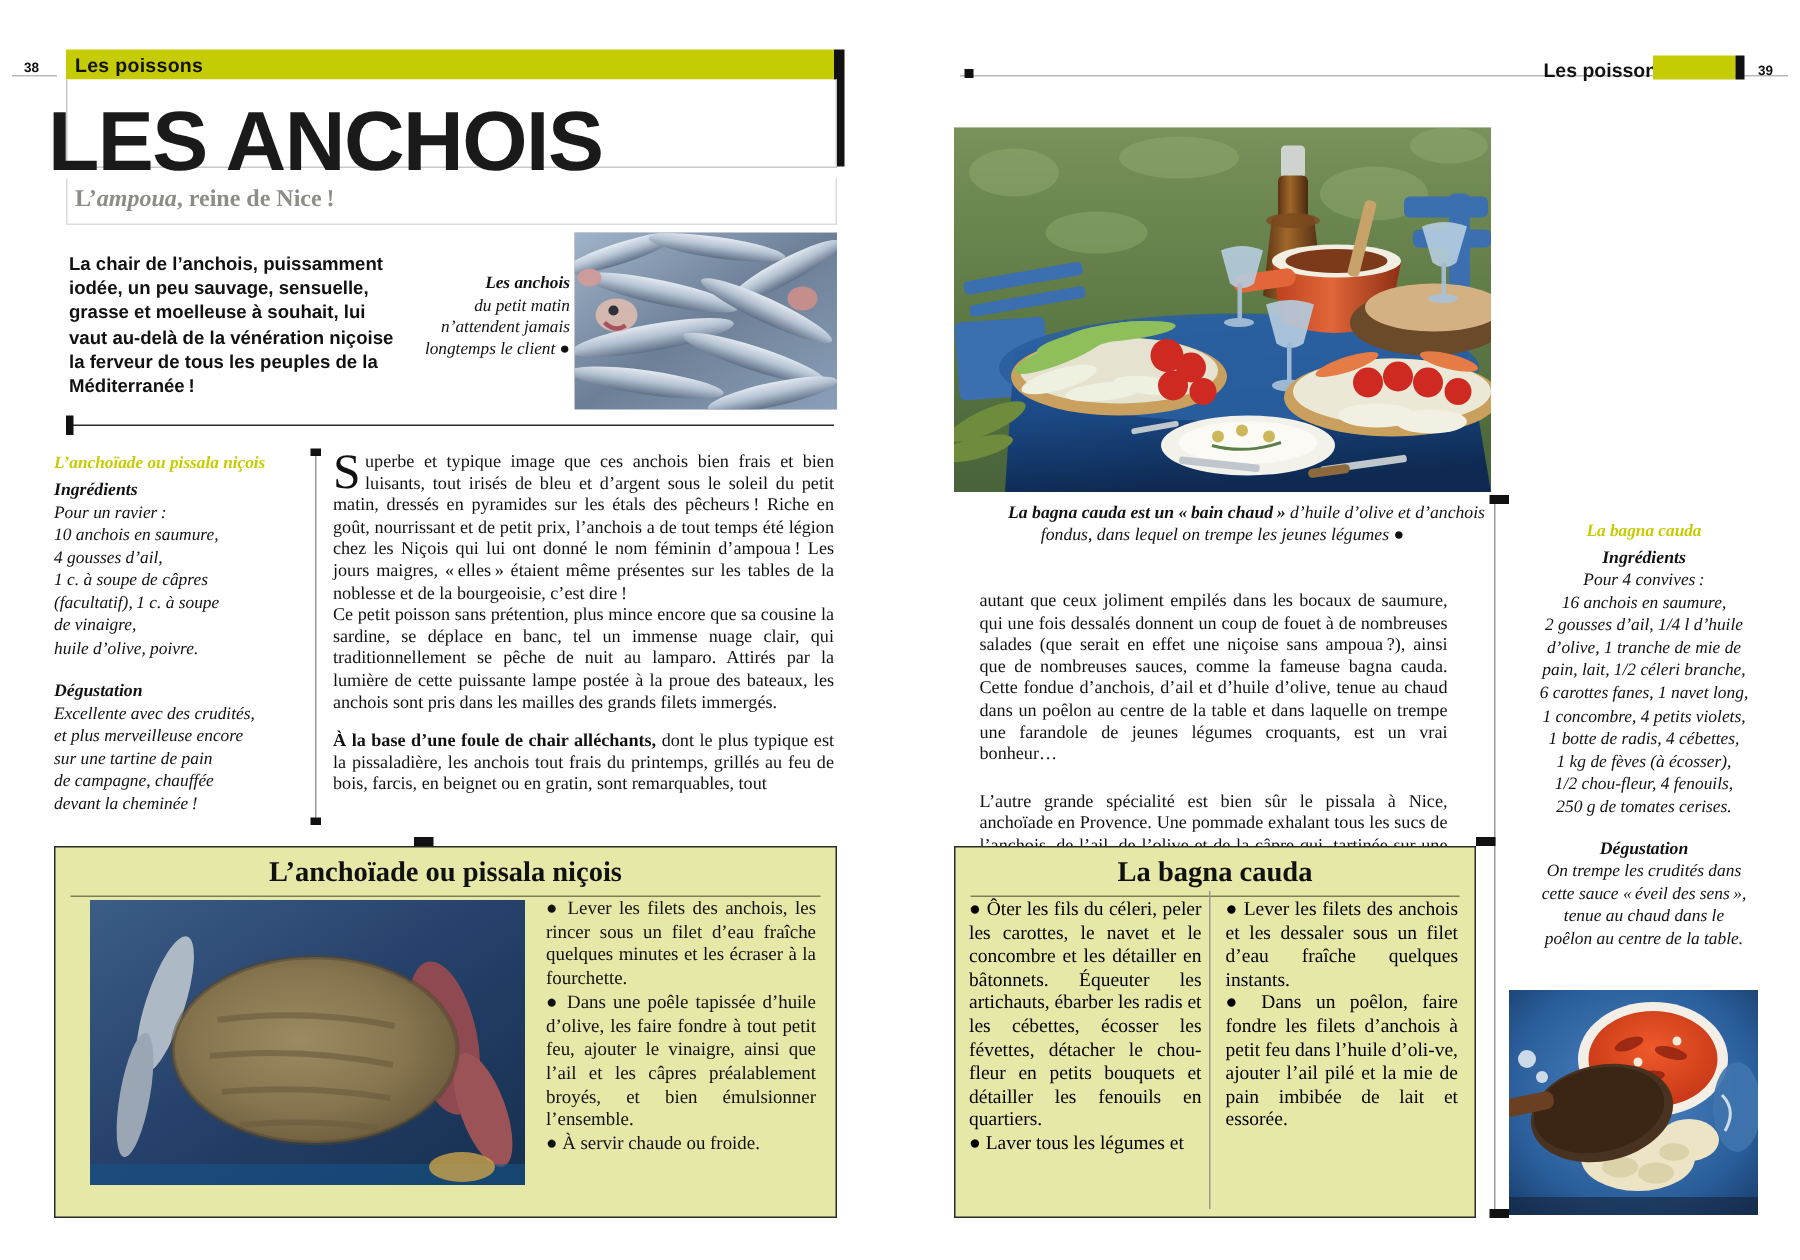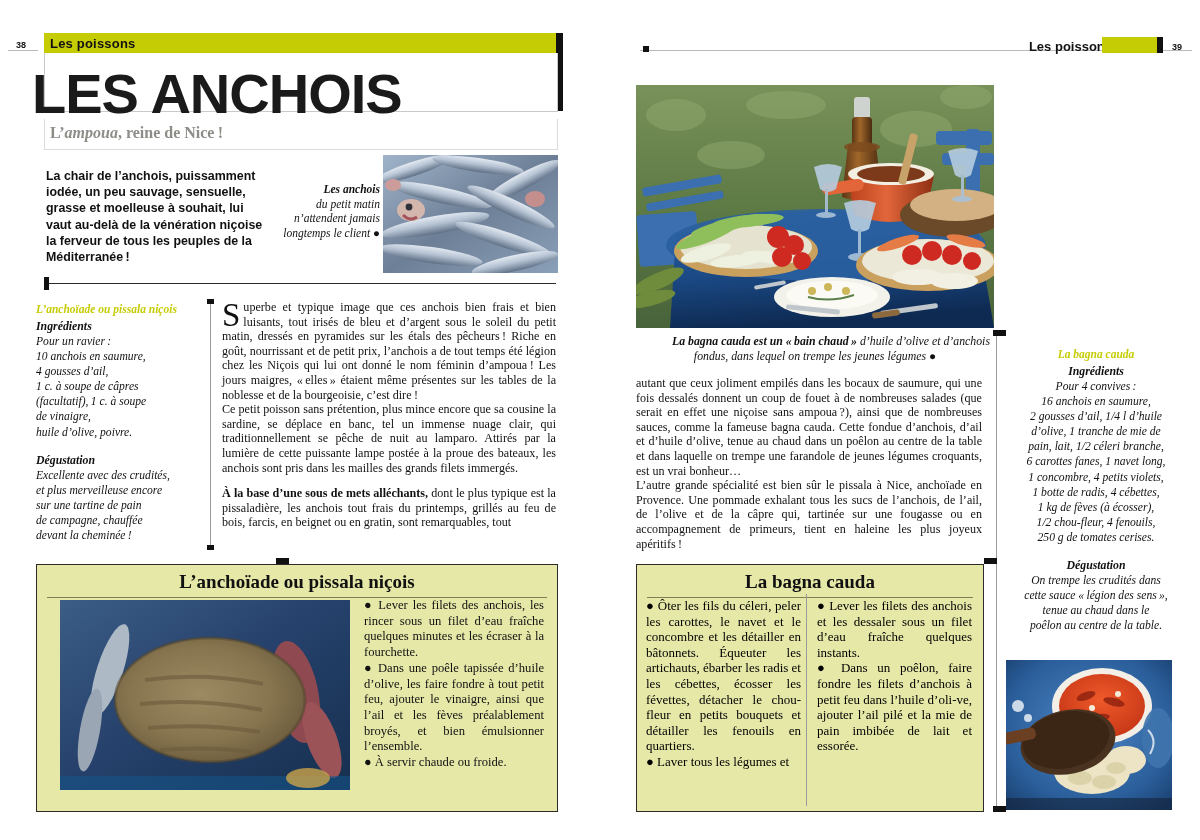--- a/index.html
+++ b/index.html
@@ -70,21 +70,21 @@
   #rh-label{right:88px;top:39px;font-family:"Liberation Sans",sans-serif;font-weight:bold;font-size:13px;color:#111;}
   #rh-bar{left:1102px;top:37px;width:55px;height:16px;background:#c6cc04;}
   #rh-blackbar{left:1157px;top:37px;width:6px;height:16px;background:#111;}
   #rh-folio{left:1172px;top:42px;}
 
   #photo-table{left:636px;top:85px;width:358px;height:243px;overflow:hidden;background:#6f8c52;}
   #caption-table{left:636px;top:334px;width:358px;font-family:"Liberation Serif",serif;font-style:italic;font-size:11.8px;line-height:15px;text-align:center;color:#111;}
   #caption-table .lead{font-weight:bold;margin-left:32px;}
 
   #body-right{left:636px;top:376px;width:346px;font-size:12.1px;line-height:14.6px;text-align:justify;color:#111;}
-  #body-right p{margin:0;}
+  #body-right p{margin:17px;}
 
   #side-right-divider{left:996px;top:332px;width:1px;height:478px;background:#9a9a9a;}
   #side-right-tick-top{left:993px;top:330px;width:13px;height:6px;background:#111;}
   #side-right-tick-bot{left:993px;top:806px;width:13px;height:6px;background:#111;}
 
   #side-right{left:1006px;top:348px;width:180px;text-align:center;}
   #side-right .side-title{text-align:center;}
 
   #photo-garlic{left:1006px;top:660px;width:166px;height:150px;overflow:hidden;background:#2f5f97;}
 
@@ -180,21 +180,21 @@
 devant la cheminée !</div>
     </div>
 
     <div class="abs" id="side-left-divider"></div>
     <div class="abs" id="side-left-tick-top"></div>
     <div class="abs" id="side-left-tick-bot"></div>
 
     <div class="abs" id="body-left">
       <p><span class="dropcap">S</span><span>uperbe et typique image que ces anchois bien frais et bien luisants, tout irisés de bleu et d’argent sous le soleil du petit matin, dressés en pyramides sur les étals des pêcheurs ! Riche en goût, nourrissant et de petit prix, l’anchois a de tout temps été légion chez les Niçois qui lui ont donné le nom féminin d’ampoua ! Les jours maigres, « elles » étaient même présentes sur les tables de la noblesse et de la bourgeoisie, c’est dire !</span></p>
       <p>Ce petit poisson sans prétention, plus mince encore que sa cousine la sardine, se déplace en banc, tel un immense nuage clair, qui traditionnellement se pêche de nuit au lamparo. Attirés par la lumière de cette puissante lampe postée à la proue des bateaux, les anchois sont pris dans les mailles des grands filets immergés.</p>
-      <p class="sp"><span class="bold">À la base d’une sous de mets alléchants,</span><span> dont le plus typique est la pissaladière, les anchois tout frais du printemps, grillés au feu de bois, farcis, en beignet ou en gratin, sont remarquables, tout</span></p>
+      <p class="sp"><span class="bold">À la base d’une foule de chair alléchants,</span><span> dont le plus typique est la pissaladière, les anchois tout frais du printemps, grillés au feu de bois, farcis, en beignet ou en gratin, sont remarquables, tout</span></p>
     </div>
 
     <div class="abs" id="recipe-left">
       <div class="recipe-title">L’anchoïade ou pissala niçois</div>
       <div class="recipe-title-rule"></div>
     </div>
     <div class="abs" id="recipe-left-tick"></div>
 
     <div class="abs" id="recipe-left-photo">
       <svg class="ph" viewBox="0 0 290 190" preserveAspectRatio="none">
@@ -223,21 +223,21 @@
           <path d="M100 150 q48 -4 92 2"></path>
         </g>
         <ellipse cx="150" cy="100" rx="95" ry="62" fill="none" stroke="#52452d" stroke-width="3" opacity="0.5"></ellipse>
         <rect x="0" y="176" width="290" height="14" fill="#14558a" opacity="0.55"></rect>
         <ellipse cx="248" cy="178" rx="22" ry="10" fill="#caa24a" opacity="0.8"></ellipse>
       </svg>
     </div>
 
     <div class="abs" id="recipe-left-steps">
       <p>● Lever les filets des anchois, les rincer sous un filet d’eau fraîche quelques minutes et les écraser à la fourchette.</p>
-      <p>● Dans une poêle tapissée d’huile d’olive, les faire fondre à tout petit feu, ajouter le vinaigre, ainsi que l’ail et les fèves préalablement broyés, et bien émulsionner l’ensemble.</p>
+      <p>● Dans une poêle tapissée d’huile d’olive, les faire fondre à tout petit feu, ajouter le vinaigre, ainsi que l’ail et les câpres préalablement broyés, et bien émulsionner l’ensemble.</p>
       <p>● À servir chaude ou froide.</p>
     </div>
   </div>
 
   <div class="abs" id="right-page"></div>
 
   <div class="abs" id="rh-rule"></div>
   <div class="abs" id="rh-sq"></div>
   <div class="abs" id="rh-label">Les poissons</div>
   <div class="abs" id="rh-bar"></div>
@@ -417,21 +417,21 @@
 pain, lait, 1/2 céleri branche,
 6 carottes fanes, 1 navet long,
 1 concombre, 4 petits violets,
 1 botte de radis, 4 cébettes,
 1 kg de fèves (à écosser),
 1/2 chou-fleur, 4 fenouils,
 250 g de tomates cerises.</div>
     <div class="side-gap"></div>
     <div class="side-h">Dégustation</div>
     <div class="side-p" style="white-space:pre-line">On trempe les crudités dans
-cette sauce « légion des sens »,
+cette sauce « éveil des sens »,
 tenue au chaud dans le
 poêlon au centre de la table.</div>
   </div>
 
   <div class="abs" id="photo-garlic">
     <svg class="ph" viewBox="0 0 166 150" preserveAspectRatio="none">
       <defs>
         <radialGradient id="bowl" cx="0.5" cy="0.45" r="0.7">
           <stop offset="0" stop-color="#4e86c4"></stop>
             <stop offset="0.7" stop-color="#2b5f9c"></stop>

